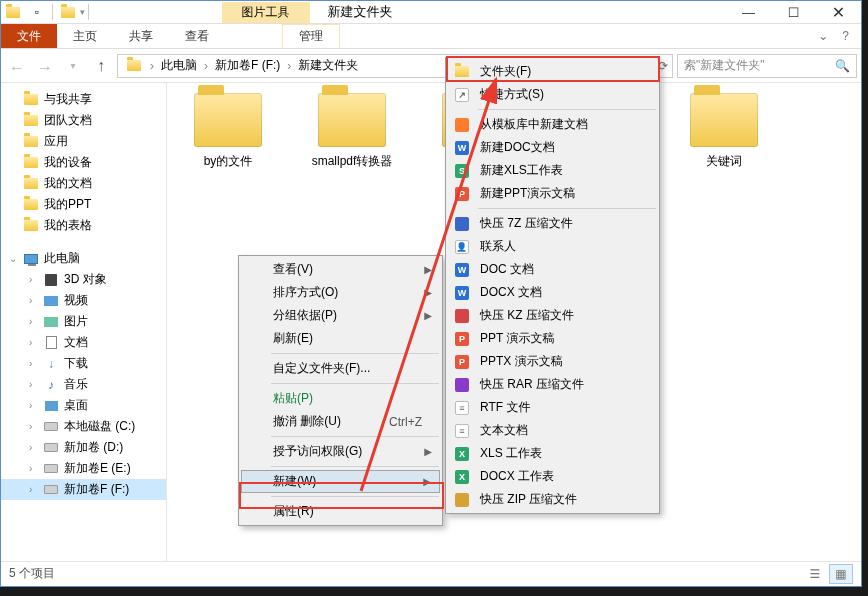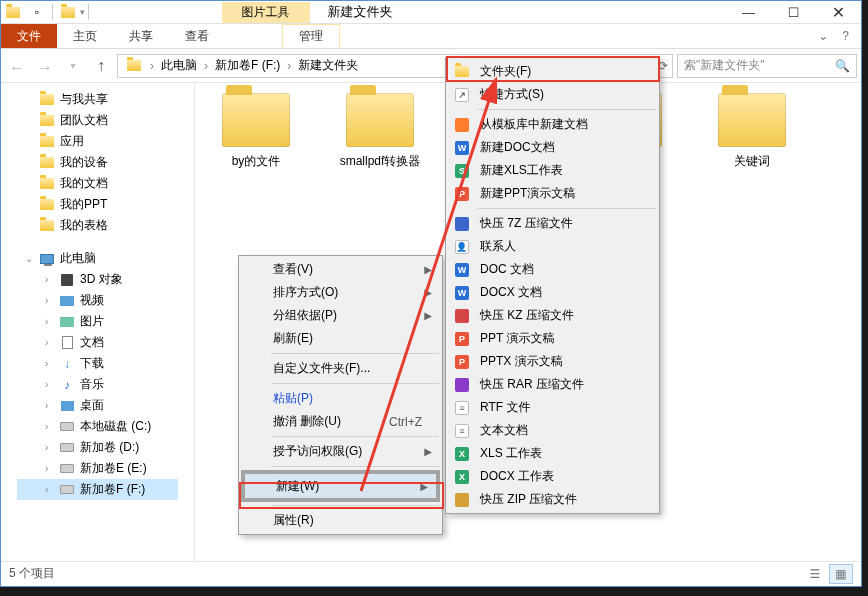--- a/index.html
+++ b/index.html
@@ -22,43 +22,43 @@
 .rtab.ctx { background:#fff; border:1px solid #fce5a8; border-bottom:none; margin-left:57px;}
 .ribbon-toggle { margin-left:auto; padding:0 12px; display:flex; align-items:center; color:#777;}
 .addrbar { height: 34px; display:flex; align-items:center; padding: 3px 4px; gap:4px; border-bottom:1px solid #e5e5e5;}
 .nav-btn { width:24px; height:24px; display:flex; align-items:center; justify-content:center; color:#bbb; font-size:16px;}
 .nav-btn.en { color:#555;}
 .addr-field { flex:1; height:24px; border:1px solid #ccc; display:flex; align-items:center; padding:0 4px; gap:2px;}
 .crumb { padding: 0 3px; }
 .crumb-sep { color:#888; padding:0 2px;}
 .search-field { width: 180px; height:24px; border:1px solid #ccc; display:flex; align-items:center; padding:0 6px; color:#888; justify-content:space-between;}
 .body { display:flex; height: 478px; }
-.sidebar { width: 194px; border-right:1px solid #e5e5e5; padding: 6px 16px; overflow:hidden;}
+.sidebar { width: 166px; border-right:1px solid #e5e5e5; padding: 6px 0; overflow:hidden;}
 .tree-item { display:flex; align-items:center; height:21px; padding-left: 22px; gap:5px;}
 .tree-item.l2 { padding-left: 42px;}
 .tree-item.sel { background:#cce8ff;}
 .tree-chev { position:absolute; margin-left:-14px; color:#888; font-size:10px;}
 .ti-icon { width:16px; height:16px; display:flex; align-items:center; justify-content:center;}
 .content { flex:1; position:relative; padding: 10px 18px; }
 .items { display:flex; gap: 38px; }
 .file-item { display:flex; flex-direction:column; align-items:center; width: 86px; gap:6px;}
 .big-folder { width:68px; height:54px; background: linear-gradient(#ffe9a6,#f2c94c); border-radius:3px; position:relative; box-shadow: inset 0 0 0 1px rgba(0,0,0,.1);}
 .big-folder::before{content:"";position:absolute;top:-8px;left:4px;width:26px;height:10px;background:#eec54a;border-radius:2px 2px 0 0;}
 .big-folder.paper::after{content:"";position:absolute;top:-4px;left:10px;right:10px;height:46px;background:#fff;border:1px solid #ddd;z-index:-1; transform:translateY(-2px);}
 .item-label { text-align:center; font-size:12px; }
 .statusbar { height: 24px; border-top:1px solid #e5e5e5; display:flex; align-items:center; padding:0 8px; color:#555;gap:40px;}
 .sb-right { margin-left:auto; display:flex; gap:2px;}
 .view-btn { width:24px; height:20px; border:1px solid transparent; display:flex;align-items:center;justify-content:center; color:#777;}
 .view-btn.active{ border-color:#a8c6e8; background:#e5f1fb;}
 
 
 .ctx-menu { position:absolute; background:#f0f0f0; border:1px solid #a0a0a0; box-shadow: 3px 3px 6px rgba(0,0,0,.25); padding:2px;}
 .ctx-item { height:23px; display:flex; align-items:center; padding: 0 30px 0 32px; position:relative; white-space:nowrap;}
-.ctx-item.hover { background:#d8e6f2; border:4px solid #a3a3a3; padding: 0 29px 0 31px; height:32px;}
-.ctx-item.disabled { color:#1d4ed8;}
+.ctx-item.hover { background:#d8e6f2; border:1px solid #a3a3a3; padding: 0 29px 0 31px; height:23px;}
+.ctx-item.disabled { color:#15803d;}
 .ctx-sep { height:1px; background:#d0d0d0; margin: 3px 1px 3px 30px;}
 .ctx-sub { position:absolute; right:8px; color:#666; font-size:10px;}
 .ctx-short { position:absolute; right:18px; color:#555;}
 .ctx-icon { position:absolute; left:6px; width:16px; height:16px; display:flex;align-items:center;justify-content:center; border-radius:2px;}
 
 
 .hlbox { position:absolute; border:2px solid #e63b2e; pointer-events:none;}
 .arrow-svg { position:absolute; pointer-events:none; }
 
 

